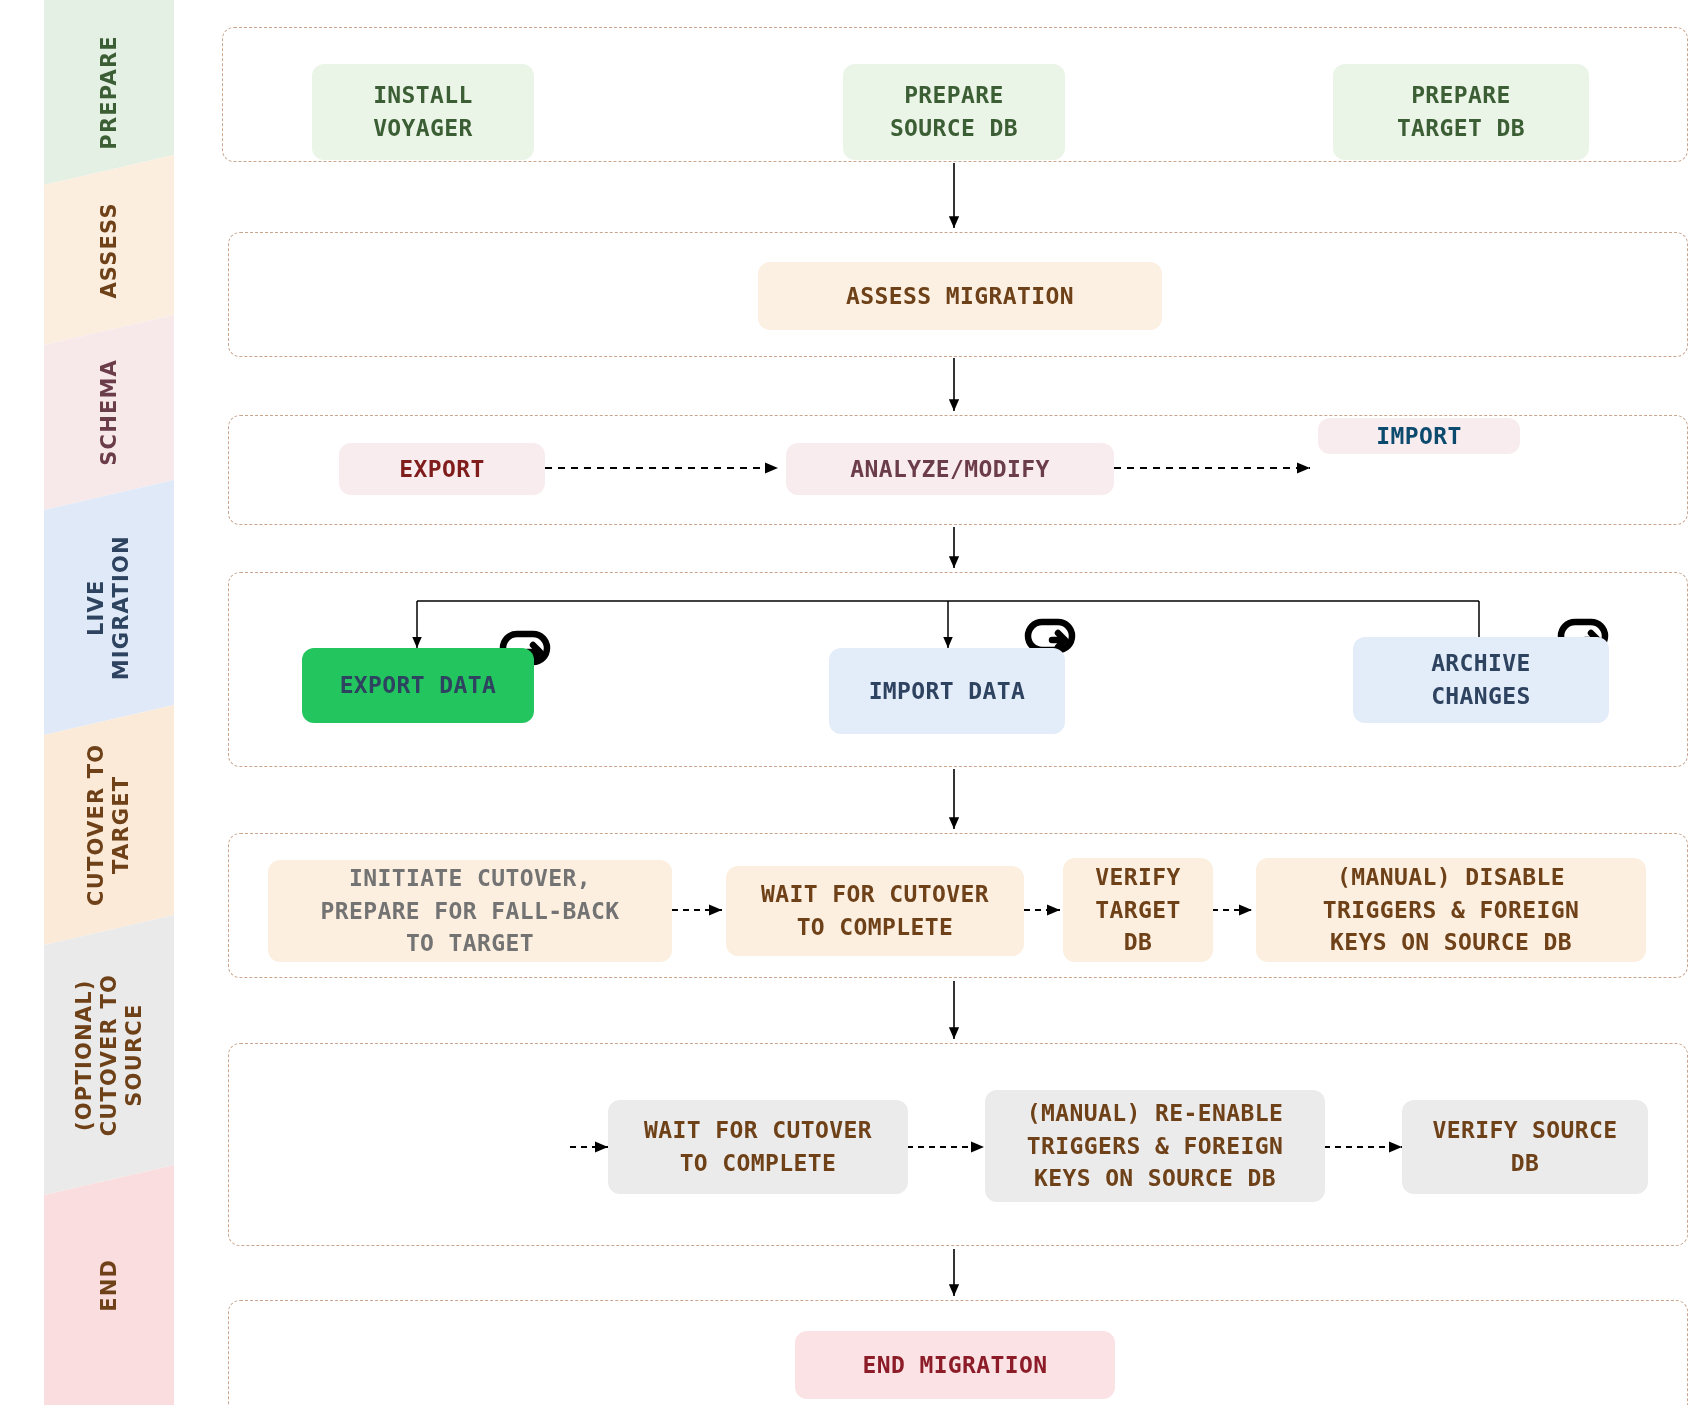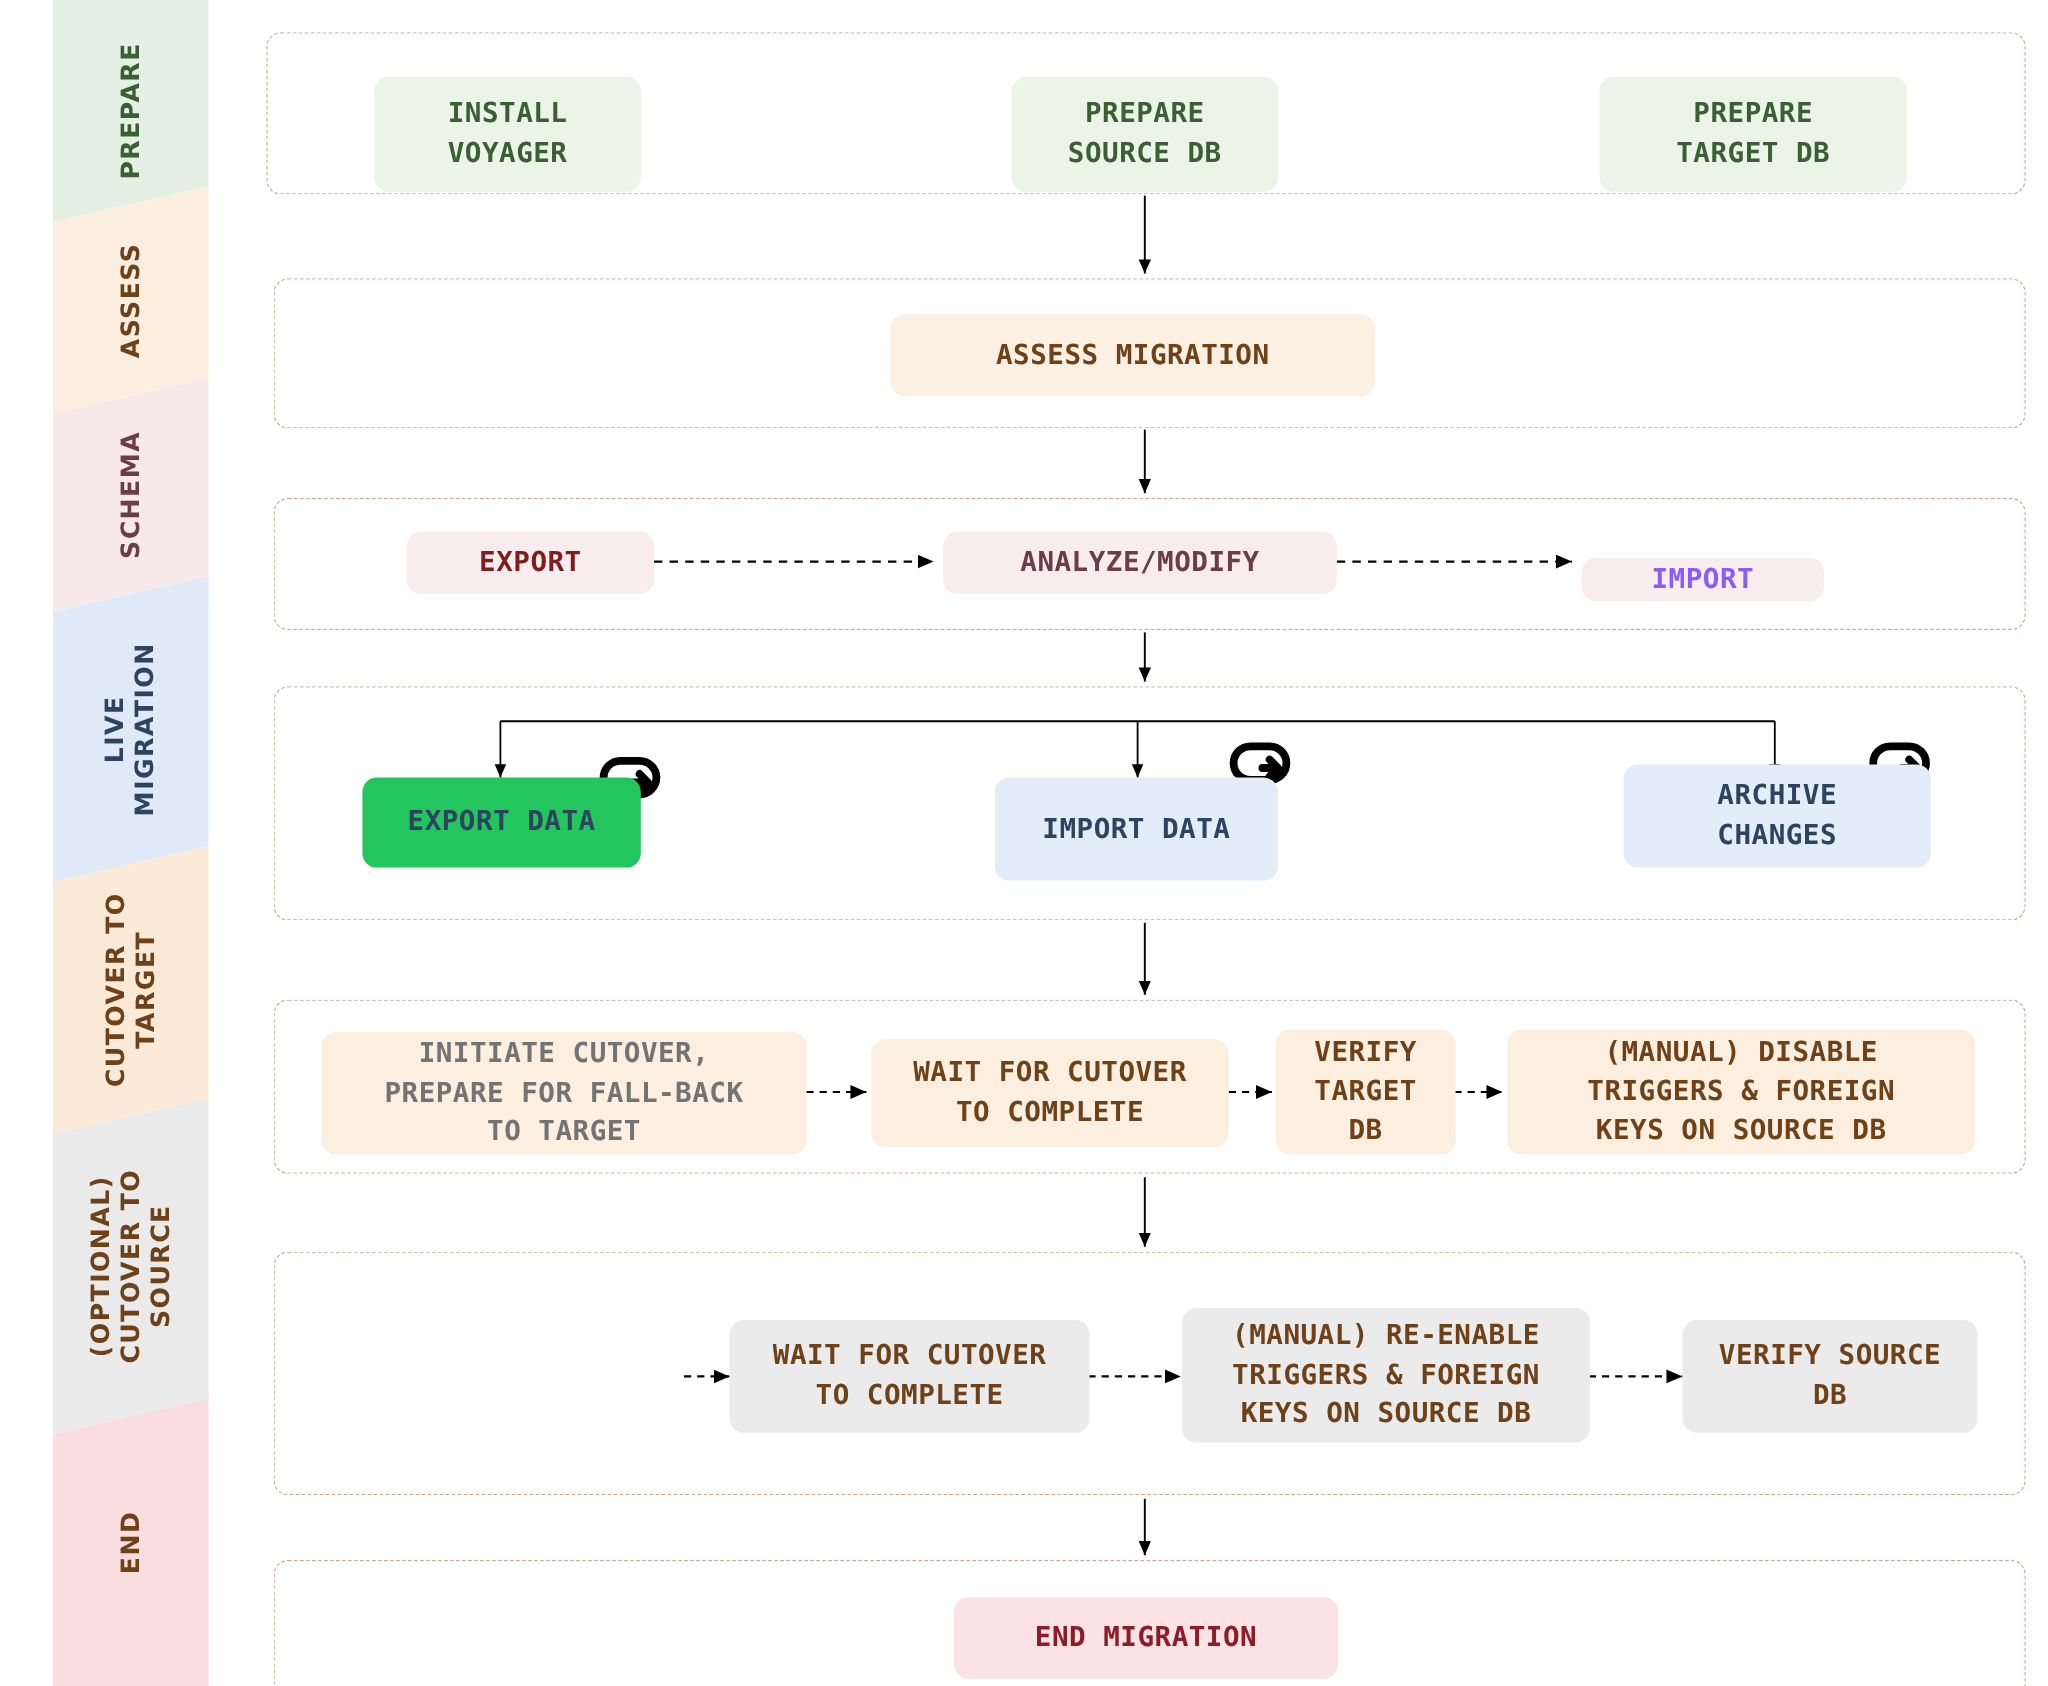--- a/index.html
+++ b/index.html
@@ -163,29 +163,29 @@
   <div class="node" style="left:312px; top:64px; width:222px; height:96px;
               background:#eaf4e7; color:#3c5e35;">INSTALL
 VOYAGER</div>
   <div class="node" style="left:843px; top:64px; width:222px; height:96px;
               background:#eaf4e7; color:#3c5e35;">PREPARE
 SOURCE DB</div>
   <div class="node" style="left:1333px; top:64px; width:256px; height:96px;
               background:#eaf4e7; color:#3c5e35;">PREPARE
 TARGET DB</div>
 
-  <div class="node" style="left:742px; top:262px; width:404px; height:68px;
+  <div class="node" style="left:758px; top:262px; width:404px; height:68px;
               background:#fbf0e2; color:#6e4118;">ASSESS MIGRATION</div>
 
   <div class="node" style="left:339px; top:443px; width:206px; height:52px;
               background:#f8ecef; color:#7f1d1d;">EXPORT</div>
   <div class="node" style="left:786px; top:443px; width:328px; height:52px;
               background:#f8ecef; color:#6b3c4a;">ANALYZE/MODIFY</div>
-  <div class="node" style="left:1318px; top:465px; width:202px; height:36px;
-              background:#f8ecef; color:#8b5cf6;">IMPORT</div>
+  <div class="node" style="left:1318px; top:418px; width:202px; height:36px;
+              background:#f8ecef; color:#0c4a6e;">IMPORT</div>
 
   <div class="node" style="left:302px; top:648px; width:232px; height:75px;
               background:#22c55e; color:#2e4360;">EXPORT DATA</div>
   <div class="node" style="left:829px; top:648px; width:236px; height:86px;
               background:#e3ecf9; color:#2e4360;">IMPORT DATA</div>
   <div class="node" style="left:1353px; top:637px; width:256px; height:86px;
               background:#e3ecf9; color:#2e4360;">ARCHIVE
 CHANGES</div>
 
   <div class="node" style="left:268px; top:860px; width:404px; height:102px;

